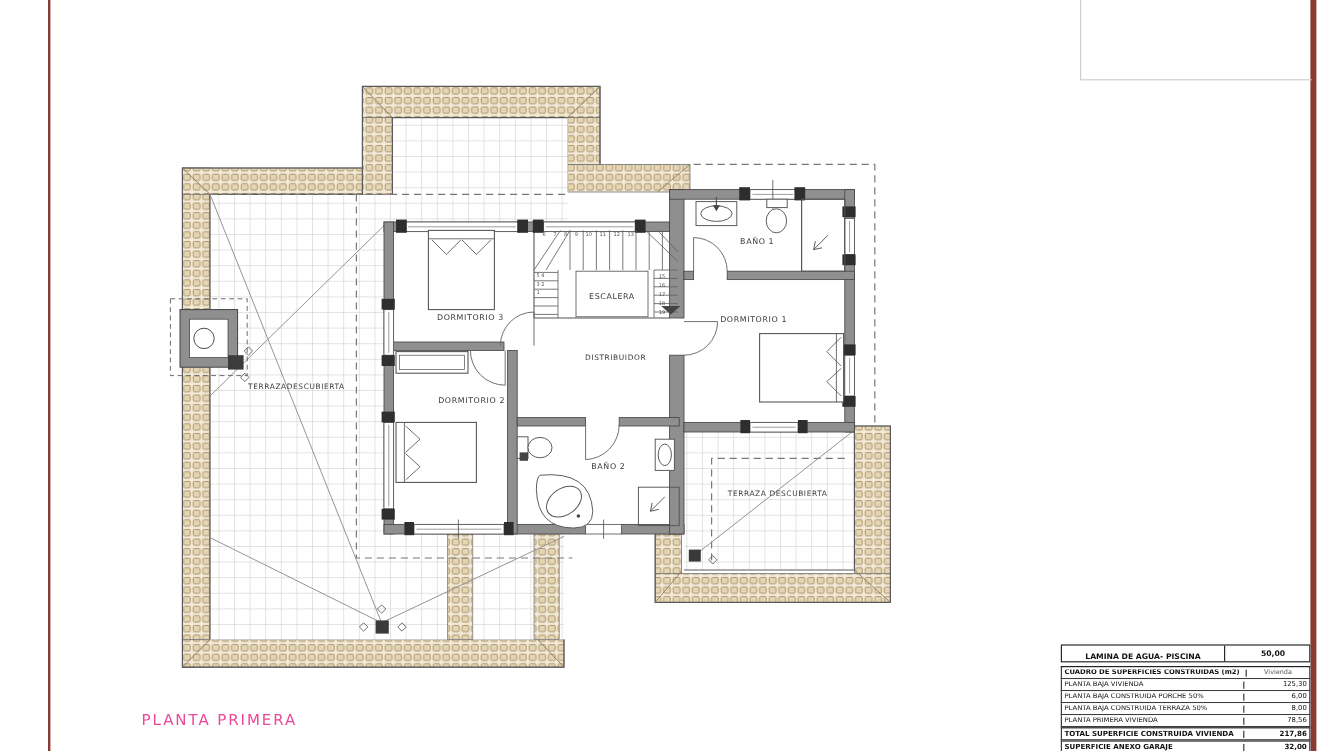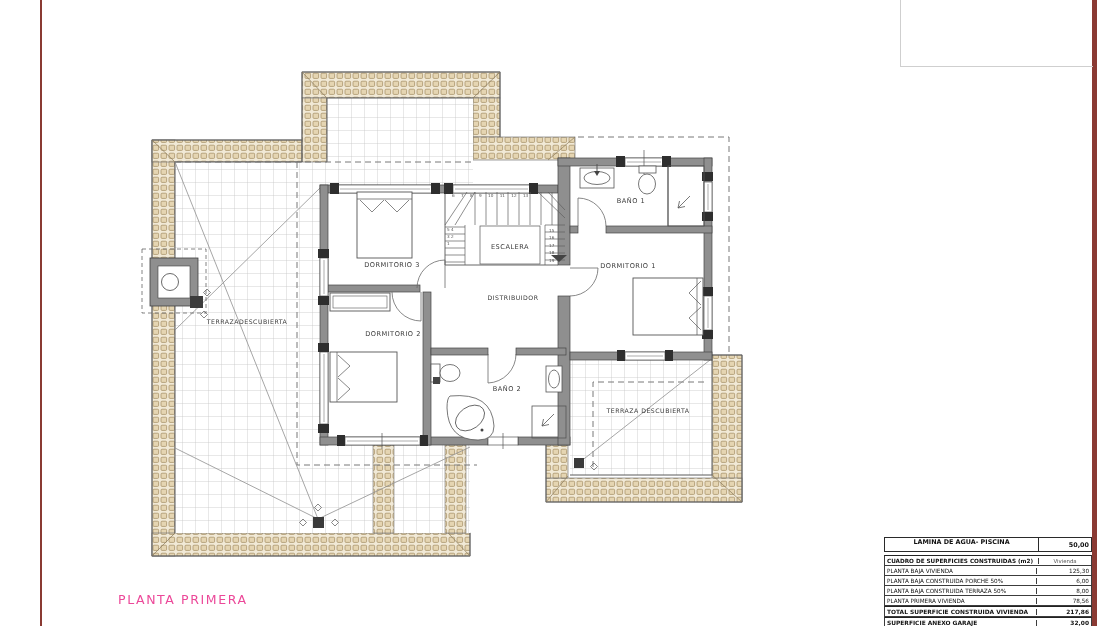--- a/index.html
+++ b/index.html
@@ -22,24 +22,24 @@
   #summary-table{position:absolute;left:884px;top:537px;width:208px;color:#111;}
   .trow{display:flex;align-items:center;border:solid #3c3c3c;border-width:0 1px 1px 1px;
         height:9px;font-size:5.7px;background:#fff;}
   .trow .lab{flex:1;padding-left:2px;white-space:nowrap;overflow:hidden;}
   .trow .val{width:52px;border-left:1px solid #3c3c3c;text-align:right;padding-right:2px;}
   .trow.boldrow{font-weight:bold;font-size:5.9px;}
   .trow.headrow{border-top:1.3px solid #222;font-weight:bold;}
   .trow.headrow .val{font-weight:normal;color:#555;text-align:center;padding-right:0;font-size:5.4px;}
   .trow.totalrow{border-top:1.3px solid #222;}
   .trow.annexrow{border-top:1.2px solid #222;}
-  #pool-row{display:flex;align-items:flex-start;height:13px;border:1.4px solid #2a2a2a;
+  #pool-row{display:flex;align-items:flex-end;height:13px;border:1.4px solid #2a2a2a;
             margin-bottom:3px;font-weight:bold;font-size:6.4px;background:#fff;}
   #pool-row .lab{flex:1;text-align:center;}
-  #pool-row .val{width:50px;border-left:1.4px solid #2a2a2a;text-align:right;padding-right:2px;
+  #pool-row .val{width:50px;border-left:1.4px solid #2a2a2a;text-align:right;padding-right:20px;
                  align-self:stretch;display:flex;align-items:center;justify-content:flex-end;}
 </style>
 </head>
 <body>
 
 <div id="sheet">
 
   <div class="redline" style="left:40px;width:2px;"></div>
   <div class="redline" style="left:1092px;width:5px;"></div>
   <div id="titleblock-box"></div>

